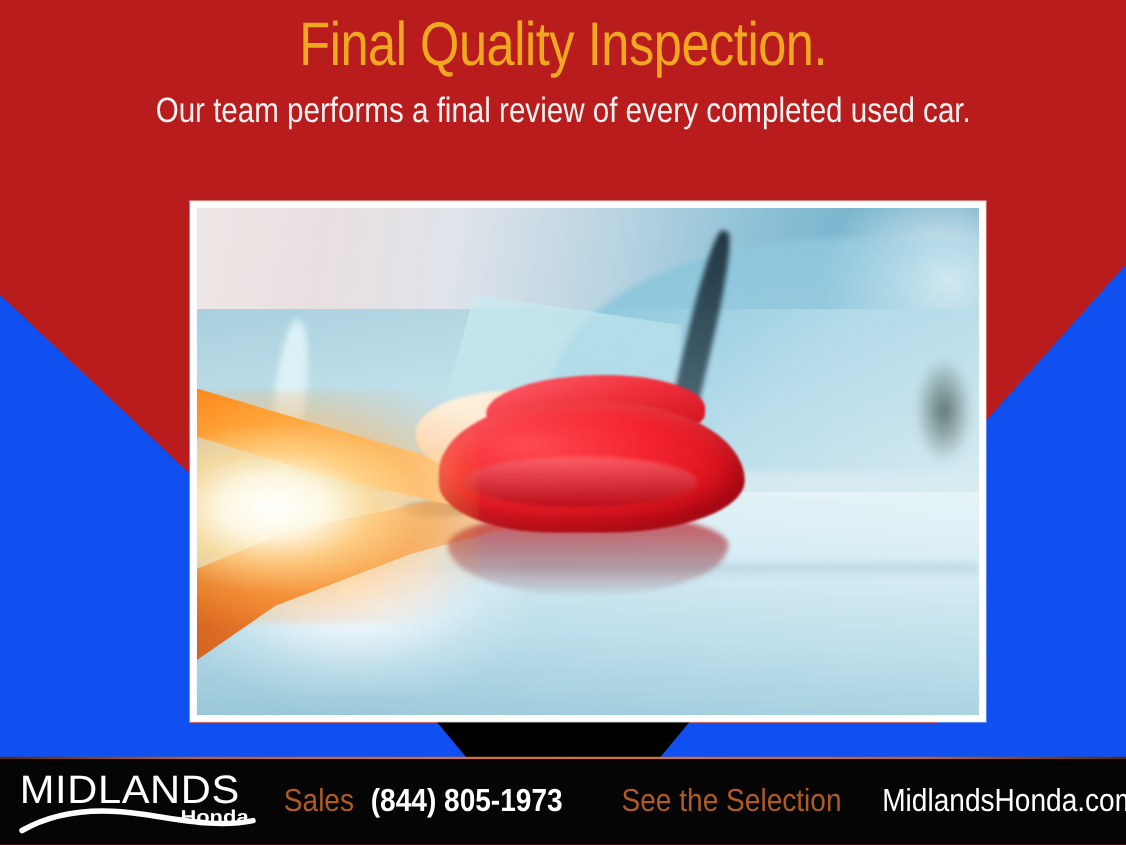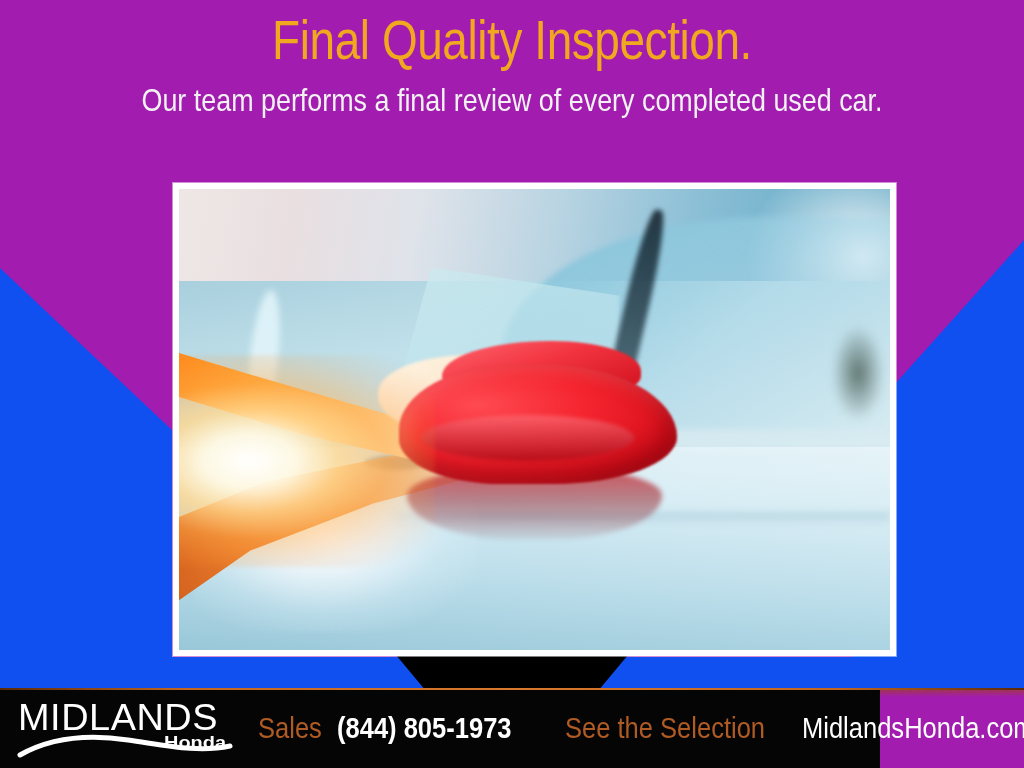--- a/index.html
+++ b/index.html
@@ -4,21 +4,21 @@
 <style>
   html, body {
     margin: 0;
     padding: 0;
     background: #000;
   }
   #stage {
     position: relative;
     width: 1024px;
     height: 768px;
-    background: #a21caf;
+    background: #b91c1c;
     overflow: hidden;
     font-family: "Liberation Sans", sans-serif;
   }
 
   
   #headline {
     position: absolute;
     top: 12px;
     left: 0;
     width: 1024px;
@@ -296,21 +296,21 @@
     right: 1%; top: 30%;
     width: 7%; height: 20%;
     background: radial-gradient(ellipse at 50% 50%, rgba(60,80,70,0.75), rgba(90,115,100,0) 74%);
     filter: blur(4px);
   }
 
   
   #footer {
     position: absolute;
     left: 0; top: 690px;
-    width: 880px; height: 78px;
+    width: 1024px; height: 78px;
     background: #050505;
     text-decoration: underline;
   }
   #logo {
     position: absolute;
     left: 16px; top: 6px;
     width: 230px; height: 68px;
   }
   #footer-info {
     position: absolute;

